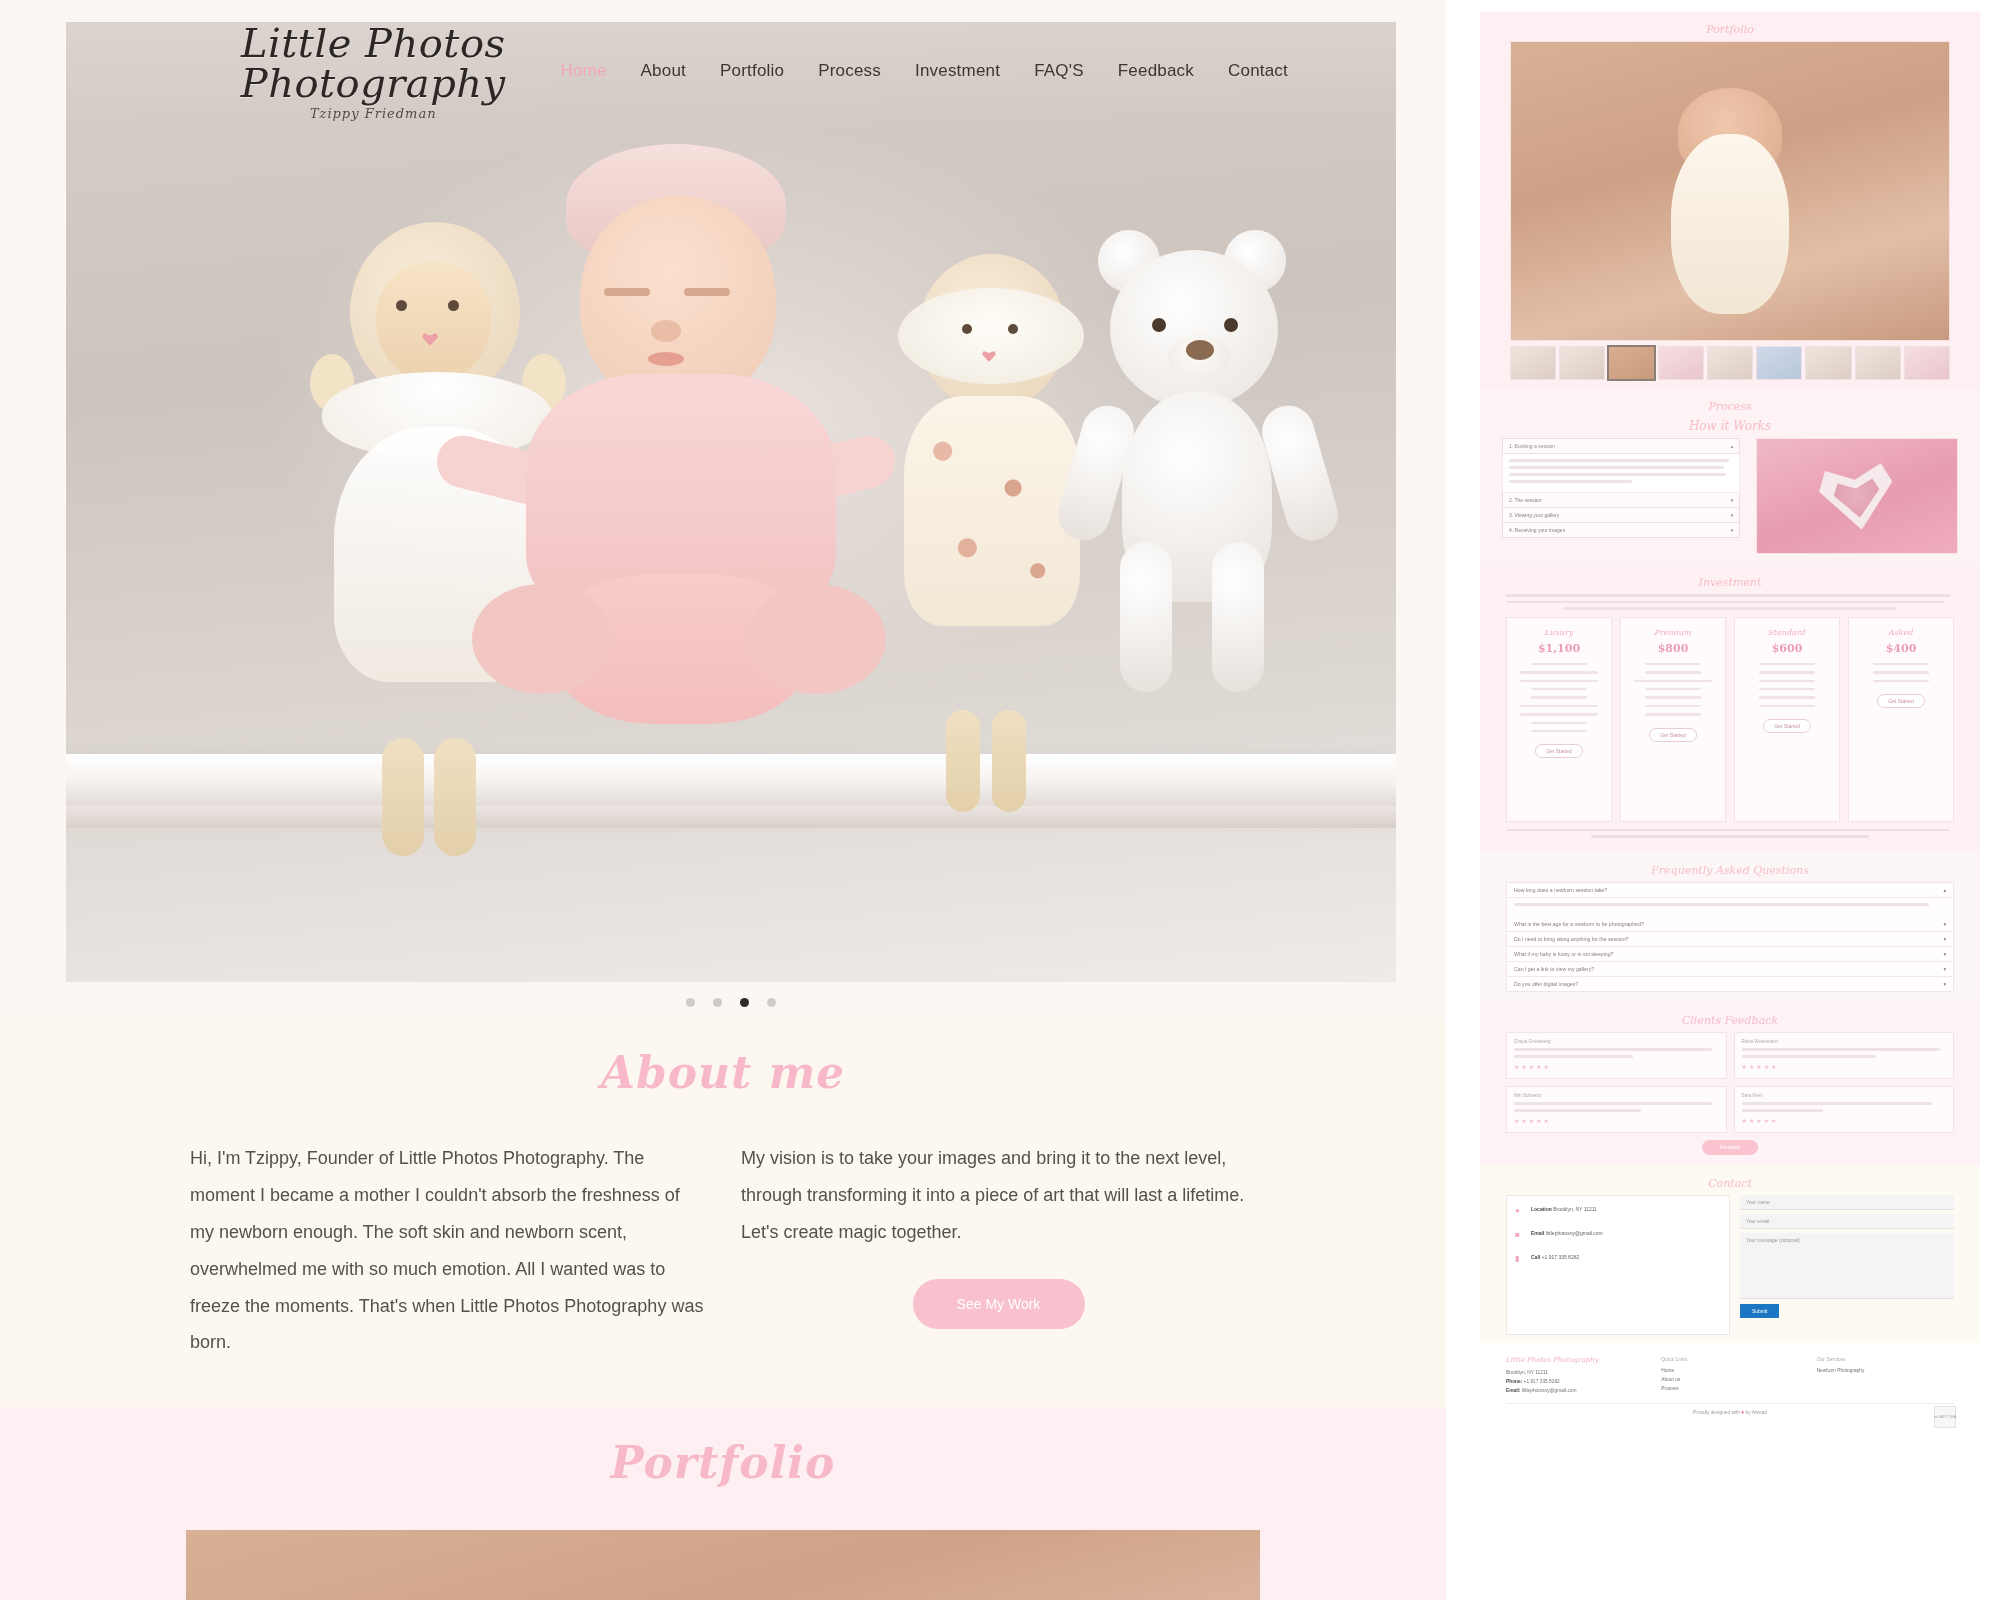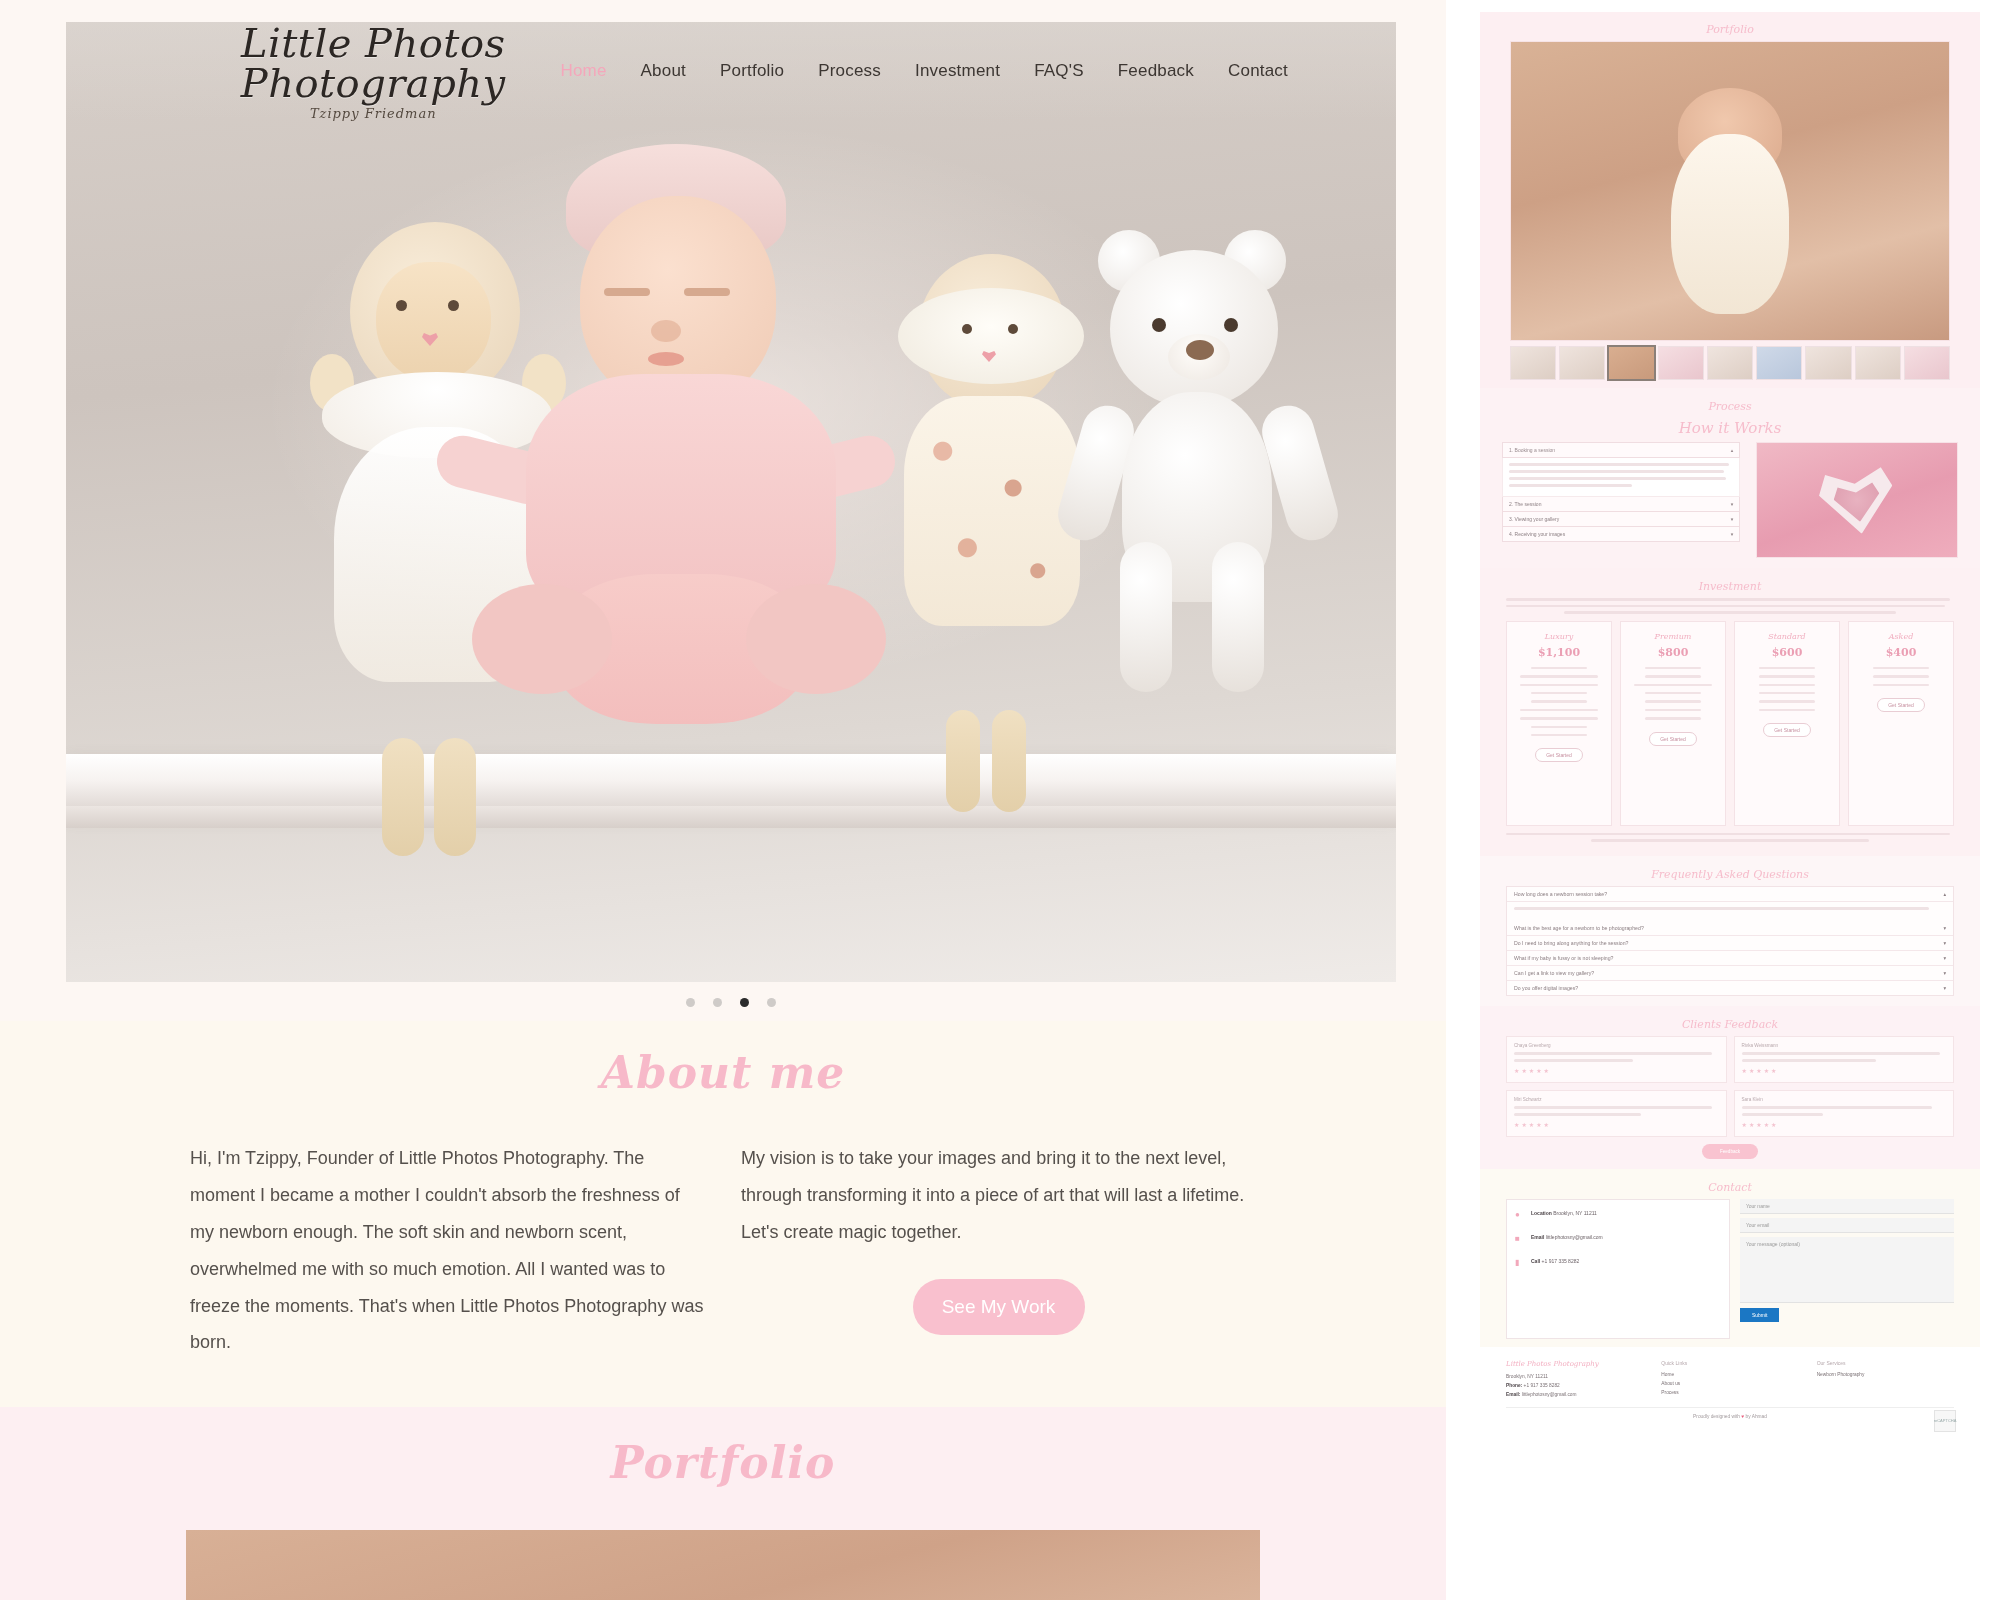--- a/index.html
+++ b/index.html
@@ -192,42 +192,42 @@
     letter-spacing: 1px;
   }
   .about-cols { display: flex; gap: 36px; padding: 42px 190px 0; }
   .about-cols p {
     font-size: 18px; line-height: 2.05; color: #55504c; flex: 1;
   }
   .about-right { flex: 1; }
   .see-work {
     display: block; margin: 28px auto 0; width: 172px; padding: 17px 0;
     background: #f9c0ce; border: none; border-radius: 30px;
-    color: #ffffff; font-size: 19px; font-family: "Liberation Sans", sans-serif; cursor: pointer;
+    color: #ffffff; font-size: 14px; font-family: "Liberation Sans", sans-serif; cursor: pointer;
   }
 
   
   .portfolio { background: #fdeff2; padding: 30px 0 0; }
   .pf-stage {
     margin: 42px 186px 0; height: 330px; overflow: hidden;
     background: linear-gradient(165deg,#d8b096 0%,#cfa288 35%,#e0bda5 70%,#c99a80 100%);
     position: relative;
   }
 
   
   .overview {
     position: relative; width: 554px; height: 1600px;
     background: #ffffff; overflow: hidden; padding: 12px 0 0 18px;
   }
   .ov-sec { width: 500px; margin: 0 0 0 16px; }
   .ov-title {
     font-family: "DejaVu Serif", serif; font-style: italic;
     color: #f6bccb; text-align: center; font-size: 11px; margin: 6px 0 5px;
   }
-  .ov-title.sm { font-size: 15px; }
+  .ov-title.sm { font-size: 12px; }
 
   .ov-portfolio { background: #fdeff2; padding: 5px 0 8px; }
   .ov-pf-img {
     margin: 0 30px; height: 300px;
     background: linear-gradient(165deg,#d9b296 0%,#cda085 40%,#e2bfa7 72%,#c89a80 100%);
     position: relative; border: 1px solid #f6e3e6;
   }
   .ov-pf-img .sw {
     position:absolute; left:50%; transform:translateX(-50%); top:92px;
     width:118px; height:180px; border-radius:46% 46% 42% 42%;

